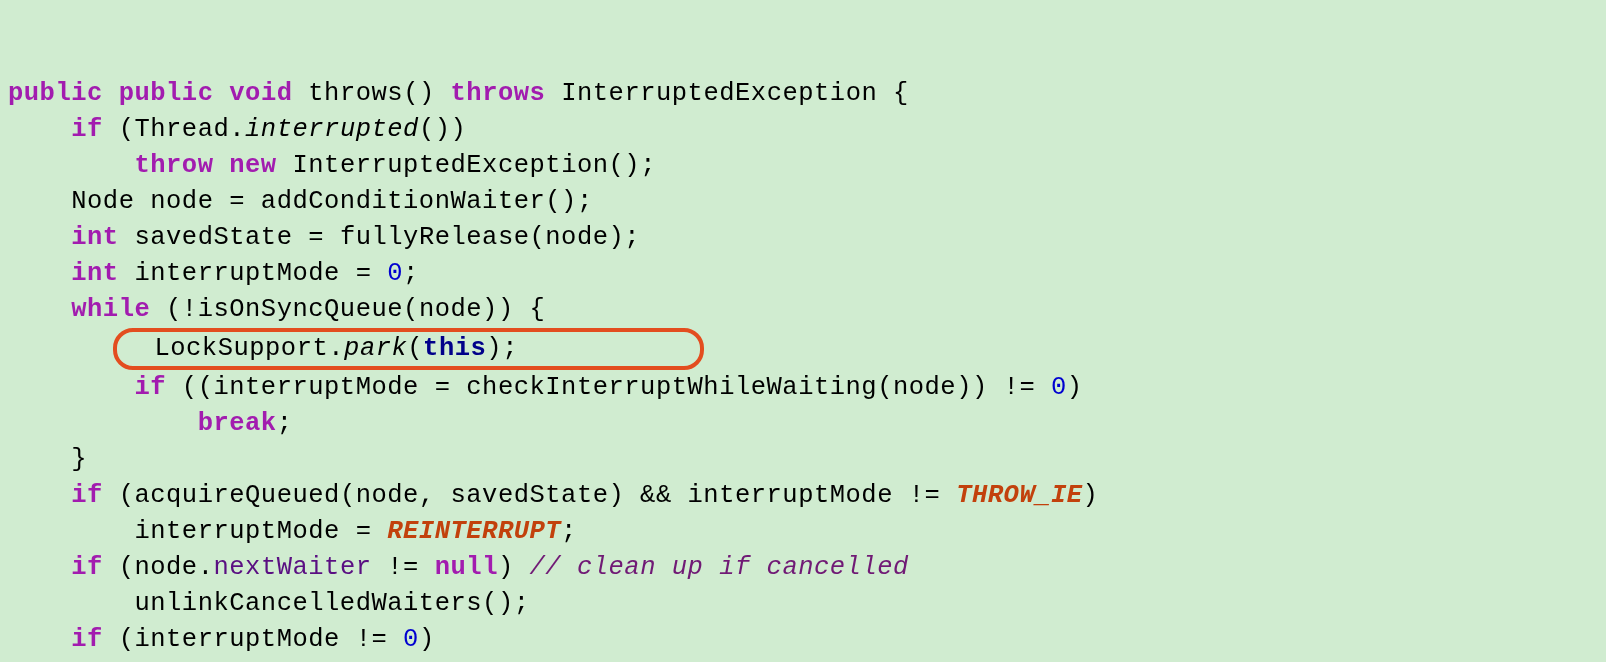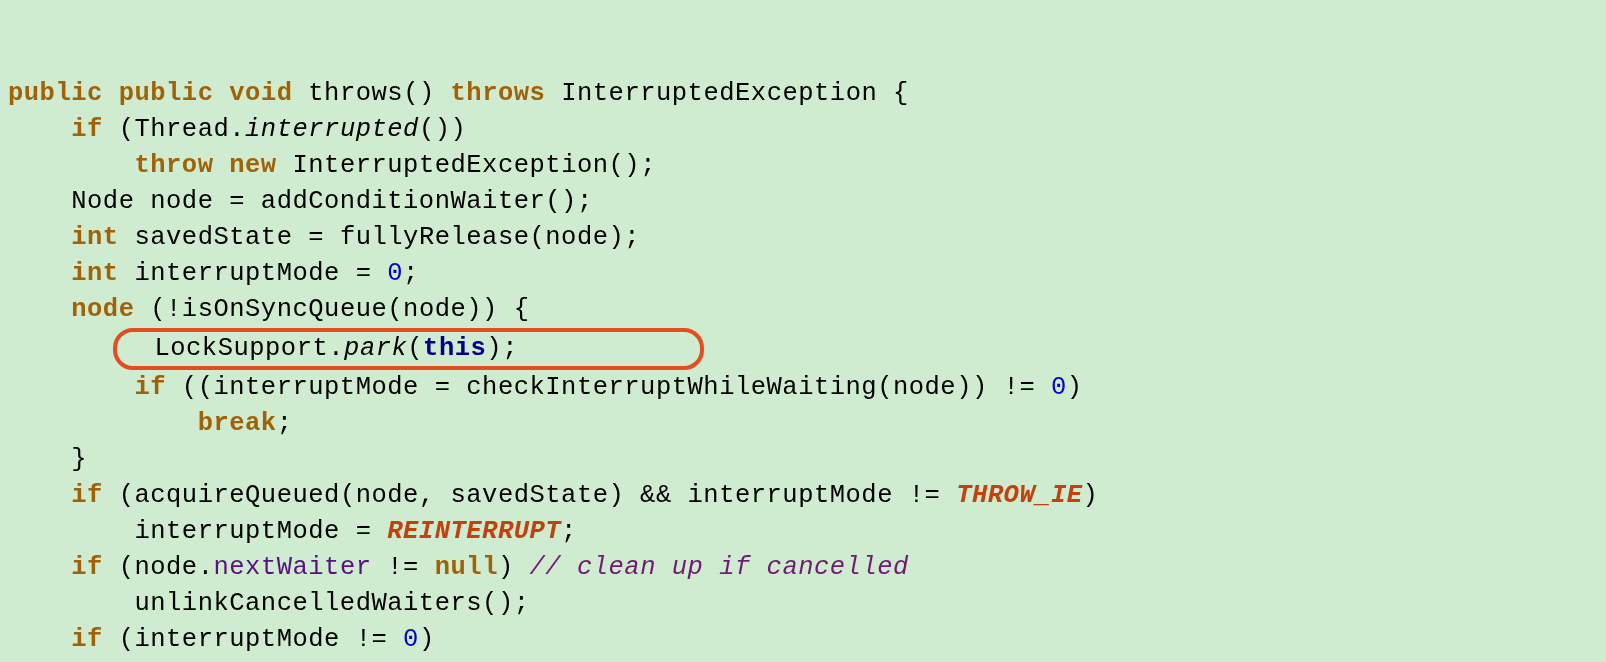--- a/index.html
+++ b/index.html
@@ -6,21 +6,21 @@
   body {
     background: #d0ecd0;
     font-family: "Courier New", Courier, monospace;
     font-size: 25.5px;
     line-height: 36px;
     padding: 4px 8px;
     white-space: pre;
     color: #000;
     letter-spacing: 0.5px;
   }
-  .kw { color: #a16207; font-weight: bold; }
+  .kw { color: #a21caf; font-weight: bold; }
   .kw-this { color: #00008a; font-weight: bold; }
   .italic { font-style: italic; }
   .num { color: #0000d0; }
   .const { color: #c2410c; font-weight: bold; font-style: italic; }
   .field { color: #5a0f82; font-weight: normal; }
   .comment { color: #701a75; font-style: italic; margin-top: 27px; }
   .highlight-box {
     display: inline-block;
     border: 4px solid #e34d1f;
     border-radius: 20px;
@@ -31,21 +31,21 @@
 </style>
 </head>
 <body>
 
 <div><span><span class="kw">public</span> <span class="kw">public</span> <span class="kw">void</span> <span>throws</span><span>()</span> <span class="kw">throws</span> <span>InterruptedException</span> <span>{</span></span>
 <span>    <span class="kw">if</span> <span>(Thread.</span><span class="italic">interrupted</span><span>())</span></span>
 <span>        <span class="kw">throw</span> <span class="kw">new</span> <span>InterruptedException();</span></span>
 <span>    <span>Node node = addConditionWaiter();</span></span>
 <span>    <span class="kw">int</span> <span>savedState = fullyRelease(node);</span></span>
 <span>    <span class="kw">int</span> <span>interruptMode = </span><span class="num">0</span><span>;</span></span>
-<span>    <span class="kw">node</span> <span>(!isOnSyncQueue(node)) {</span></span>
+<span>    <span class="kw">while</span> <span>(!isOnSyncQueue(node)) {</span></span>
 <span>       <span class="highlight-box"> <span>LockSupport.</span><span class="italic">park</span><span>(</span><span class="kw-this">this</span><span>);</span>           </span></span>
 <span>        <span class="kw">if</span> <span>((interruptMode = checkInterruptWhileWaiting(node)) != </span><span class="num">0</span><span>)</span></span>
 <span>            <span class="kw">break</span><span>;</span></span>
 <span>    <span>}</span></span>
 <span>    <span class="kw">if</span> <span>(acquireQueued(node, savedState) &amp;&amp; interruptMode != </span><span class="const">THROW_IE</span><span>)</span></span>
 <span>        <span>interruptMode = </span><span class="const">REINTERRUPT</span><span>;</span></span>
 <span>    <span class="kw">if</span> <span>(node.</span><span class="field">nextWaiter</span><span> != </span><span class="kw">null</span><span>) </span><span class="comment">// clean up if cancelled</span></span>
 <span>        <span>unlinkCancelledWaiters();</span></span>
 <span>    <span class="kw">if</span> <span>(interruptMode != </span><span class="num">0</span><span>)</span></span>
 <span>        <span>reportInterruptAfterWait(interruptMode);</span></span></div>

